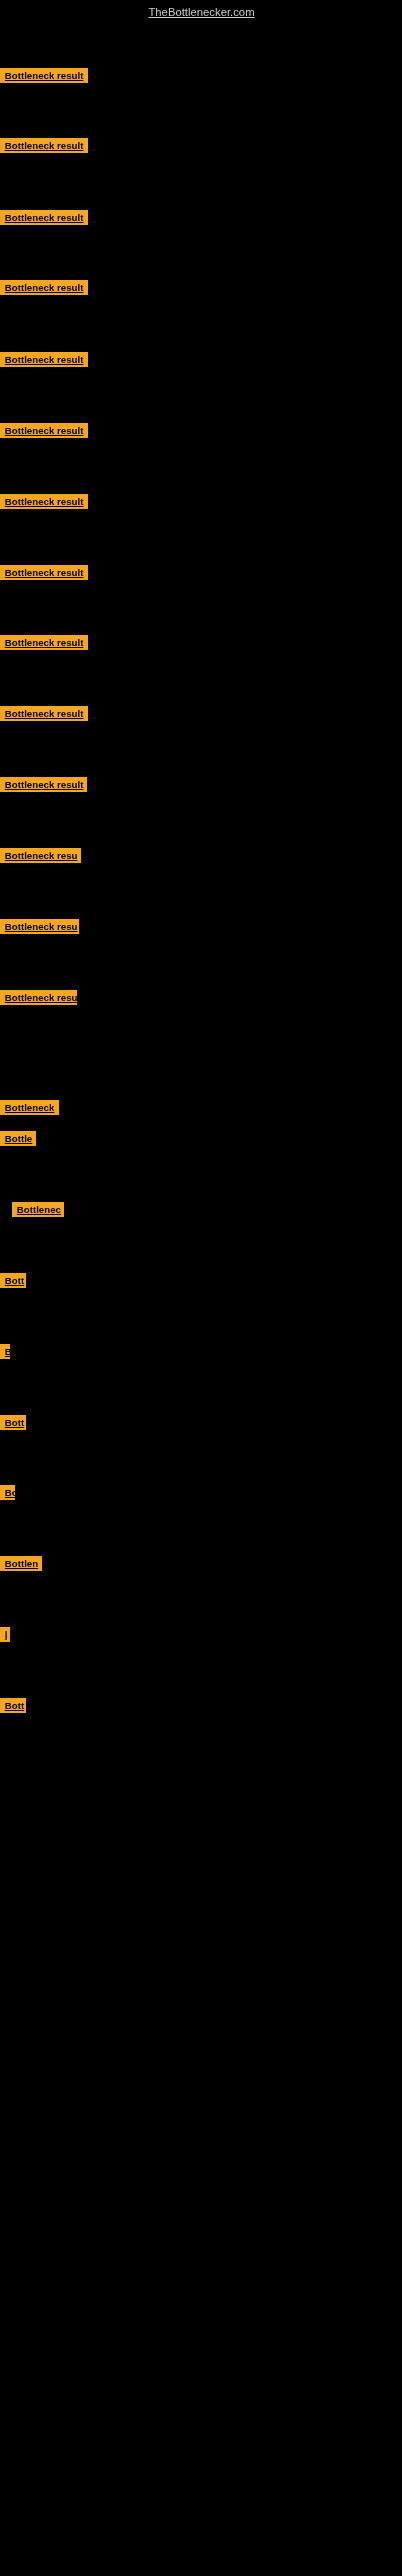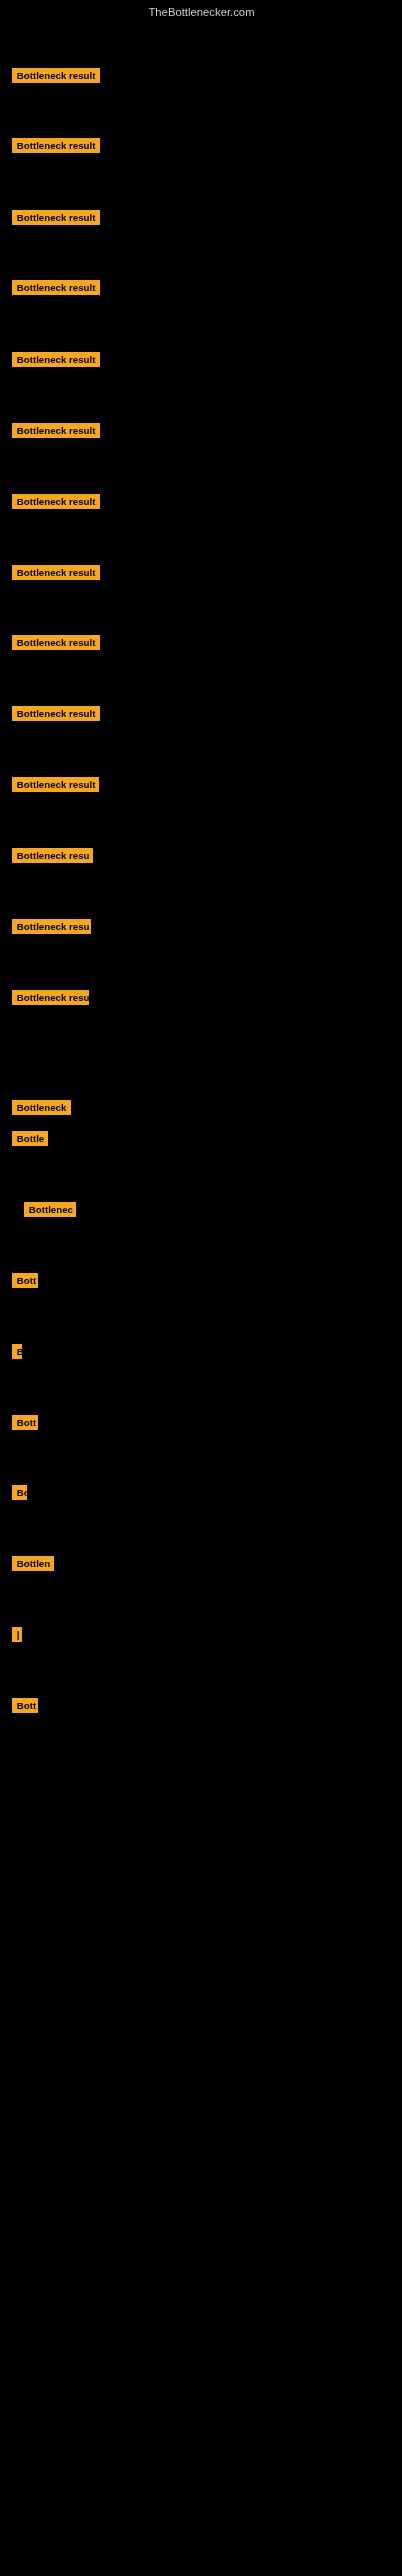--- a/index.html
+++ b/index.html
@@ -1,18 +1,19 @@
 <!DOCTYPE html>
 <html style="font-size:13px"><head>
   <meta charset="utf-8">
   <style>
     * {
       margin: 0;
       padding: 0;
       box-sizing: border-box;
+      text-decoration: underline;
     }
     body {
       background-color: #000000;
       width: 403px;
       min-height: 2576px;
       font-family: Arial, sans-serif;
       position: relative;
     }
     .site-title {
       text-align: center;
@@ -22,21 +23,21 @@
       width: 100%;
     }
     .bottleneck-badge {
       background-color: #f5a623;
       color: #000000;
       font-size: 9.7px;
       font-weight: bold;
       padding: 2.4px 4.8px;
       display: inline-block;
       position: absolute;
-      left: 12px;
+      left: 0;
       white-space: nowrap;
       overflow: hidden;
     }
   </style>
 </head>
 <body>
 
 <div class="site-title">TheBottlenecker.com</div>
 
 <div id="badges-container" style="position: relative; width: 403px; height: 2576px;">

